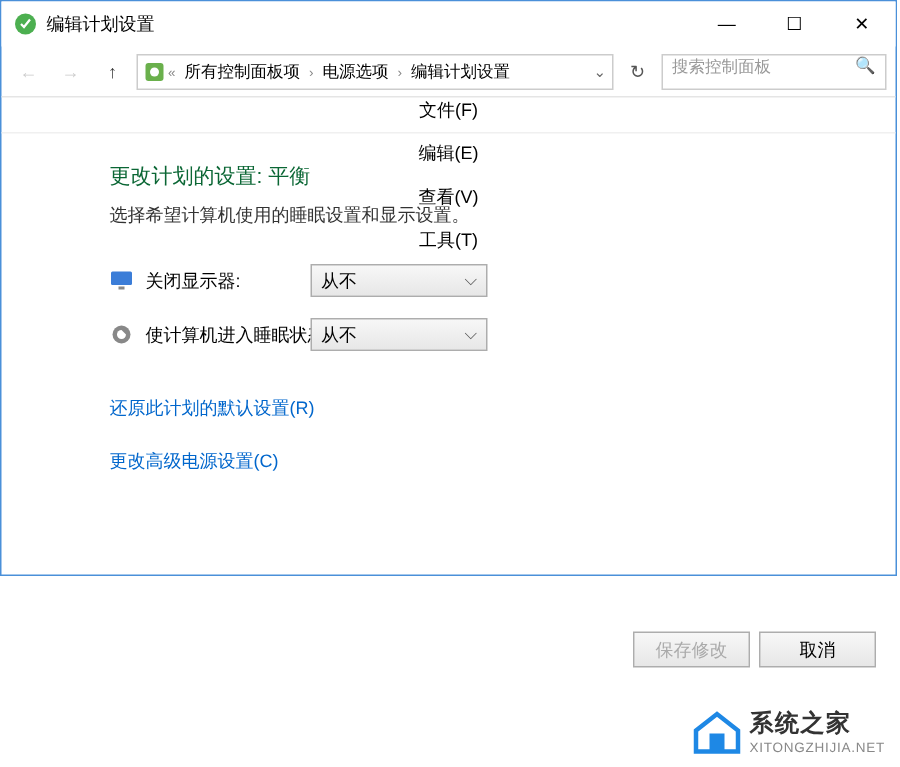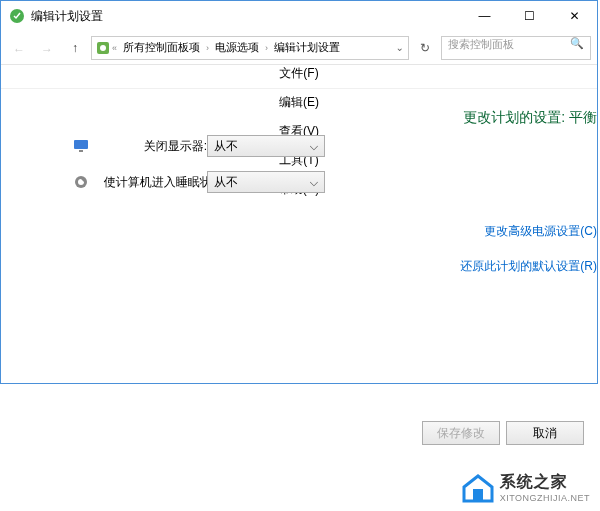--- a/index.html
+++ b/index.html
@@ -16,21 +16,21 @@
 .crumbs { flex: 1; height: 24px; border: 1px solid #ccc; display: flex; align-items: center; padding: 0 4px; gap: 2px; background: #fff; }
 .crumbs .sep { color: #888; font-size: 9px; }
 .crumbs .cicon { width: 14px; height: 14px; }
 .crumb { padding: 0 4px; font-size: 11px; white-space: nowrap; }
 .crumbend { margin-left: auto; color: #666; font-size: 10px; }
 .refresh { width: 24px; height: 24px; display: flex; align-items: center; justify-content: center; cursor: pointer; color: #555; }
 .search { width: 150px; height: 24px; border: 1px solid #ccc; display: flex; align-items: flex-start; padding: 0 6px; color: #999; font-size: 11px; }
 .search .sicon { margin-left: auto; color: #888; }
 .menubar { height: 24px; display: flex; align-items: center; padding: 0 8px; gap: 12px; font-size: 12px; border-bottom: 1px solid #f0f0f0; flex-direction: column; }
 .menuitem { cursor: pointer; }
-.content { padding: 20px 0 0 72px; text-align: right; }
+.content { padding: 20px 0 0 72px; }
 .heading { color: #0a6634; font-size: 14px; margin-bottom: 8px; }
 .subtext { font-size: 12px; color: #333; margin-bottom: 24px; }
 .row { display: flex; align-items: center; margin-bottom: 14px; }
 .row .ricon { width: 16px; height: 16px; margin-right: 8px; }
 .row .rlabel { width: 110px; font-size: 12px; }
 .select { width: 118px; height: 22px; border: 1px solid #adadad; background: linear-gradient(#f7f7f7,#e7e7e7); display: flex; align-items: center; padding: 0 6px; font-size: 12px; position: relative; cursor: pointer; }
 .select::after { content: "⌵"; position: absolute; right: 6px; font-size: 11px; color: #555; }
 .links { margin-top: 30px; }
 .link { color: #0066cc; font-size: 12px; margin-bottom: 18px; cursor: pointer; }
 .btnrow { position: absolute; right: 16px; bottom: 66px; display: flex; gap: 6px; }
@@ -86,20 +86,21 @@
   <div class="menubar">
     <span class="menuitem">文件(F)</span>
     <span class="menuitem">编辑(E)</span>
     <span class="menuitem">查看(V)</span>
     <span class="menuitem">工具(T)</span>
     <span class="menuitem">帮助(H)</span>
   </div>
 
   <div class="content">
     <div class="heading">更改计划的设置: 平衡</div>
+    <div class="subtext">选择希望计算机使用的睡眠设置和显示设置。</div>
 
     <div class="row">
       <svg class="ricon" viewBox="0 0 16 16">
           <rect x="1" y="2" width="14" height="9" rx="1" fill="#3b7dd8"></rect>
           <rect x="6" y="12" width="4" height="2" fill="#888"></rect>
         </svg>
       <div class="rlabel">关闭显示器:</div>
       <div class="select">
           <span>从不</span>
         </div>
@@ -110,22 +111,22 @@
           <circle cx="8" cy="8" r="6" fill="#888"></circle>
           <path d="M8 5 A3 3 0 1 0 11 8" fill="#fff"></path>
         </svg>
       <div class="rlabel" style="width:130px">使计算机进入睡眠状态:</div>
       <div class="select" style="margin-left:-20px">
           <span>从不</span>
         </div>
     </div>
 
     <div class="links">
+      <div class="link">还原此计划的默认设置(R)</div>
       <div class="link">更改高级电源设置(C)</div>
-      <div class="link">还原此计划的默认设置(R)</div>
     </div>
   </div>
 
   <div class="btnrow">
     <div class="btn dis">保存修改</div>
     <div class="btn">取消</div>
   </div>
 </div>
 
 <div class="watermark">

